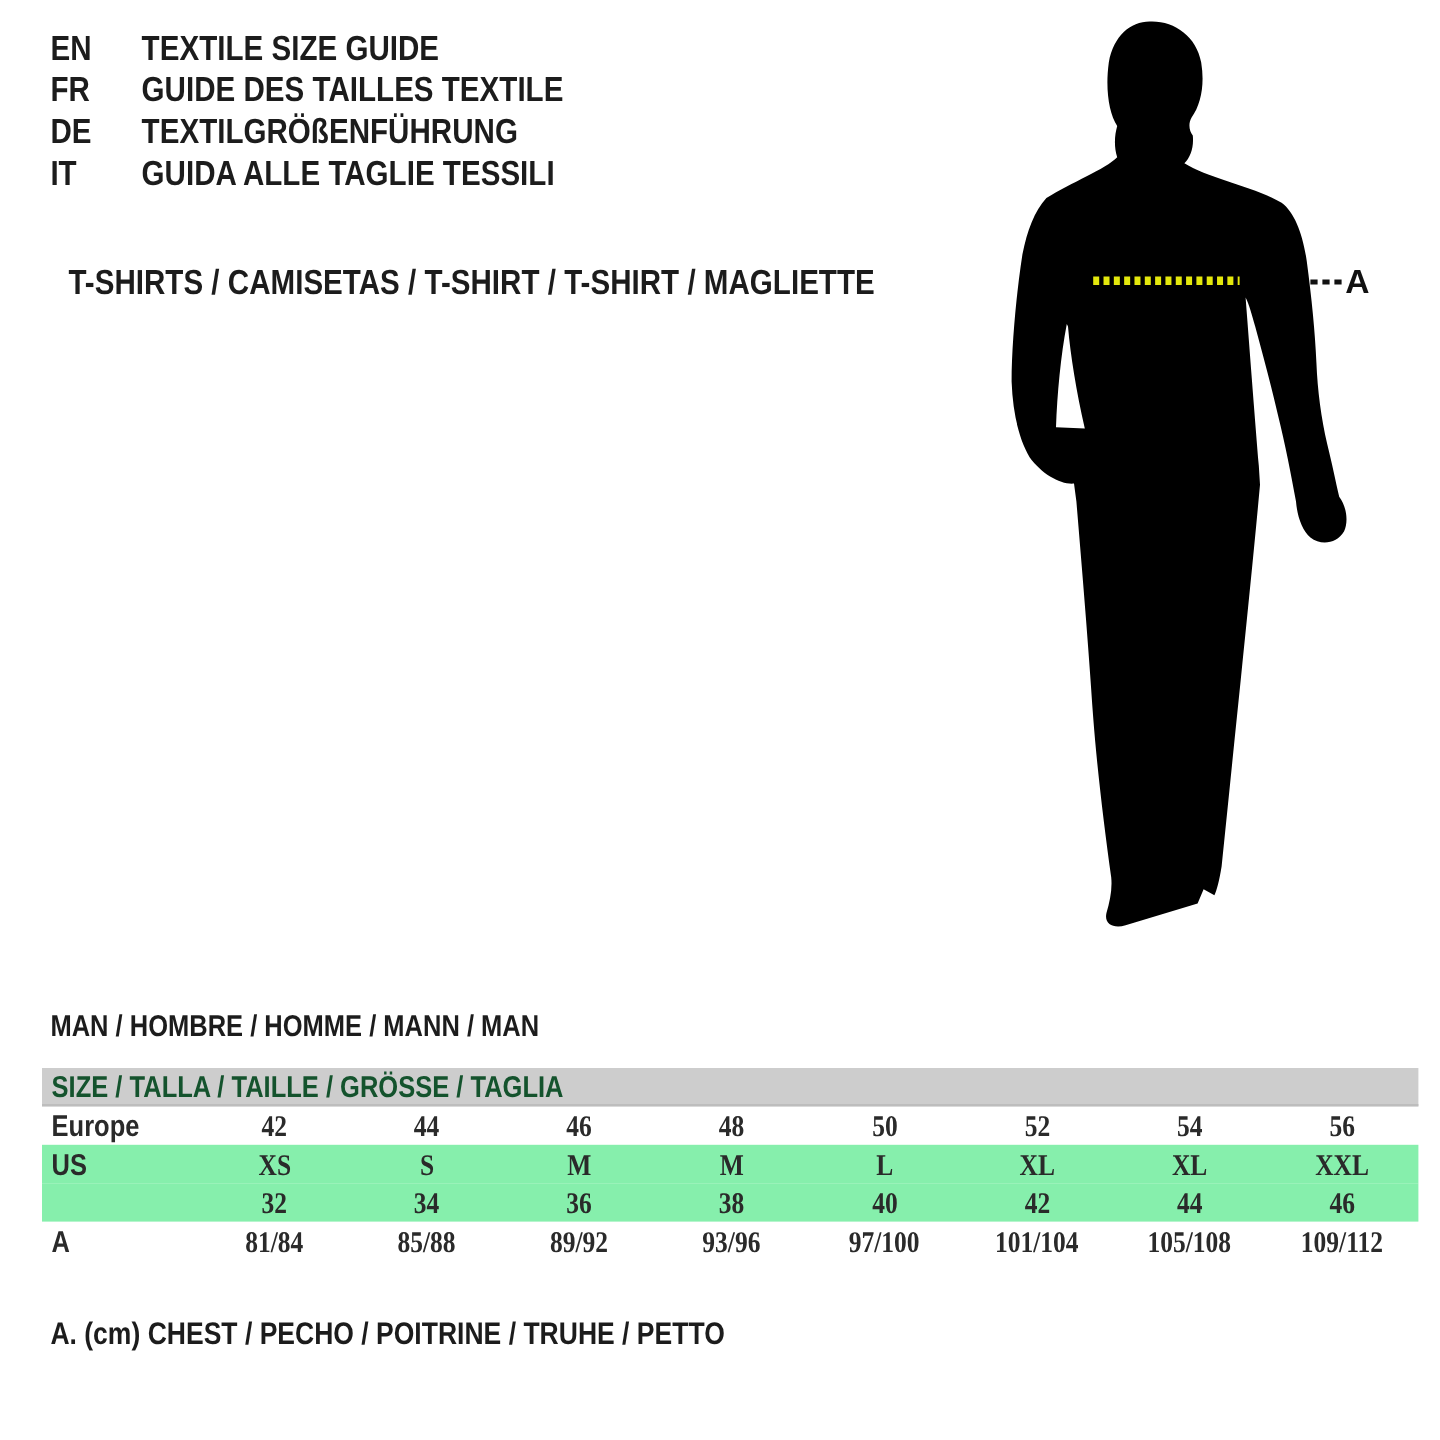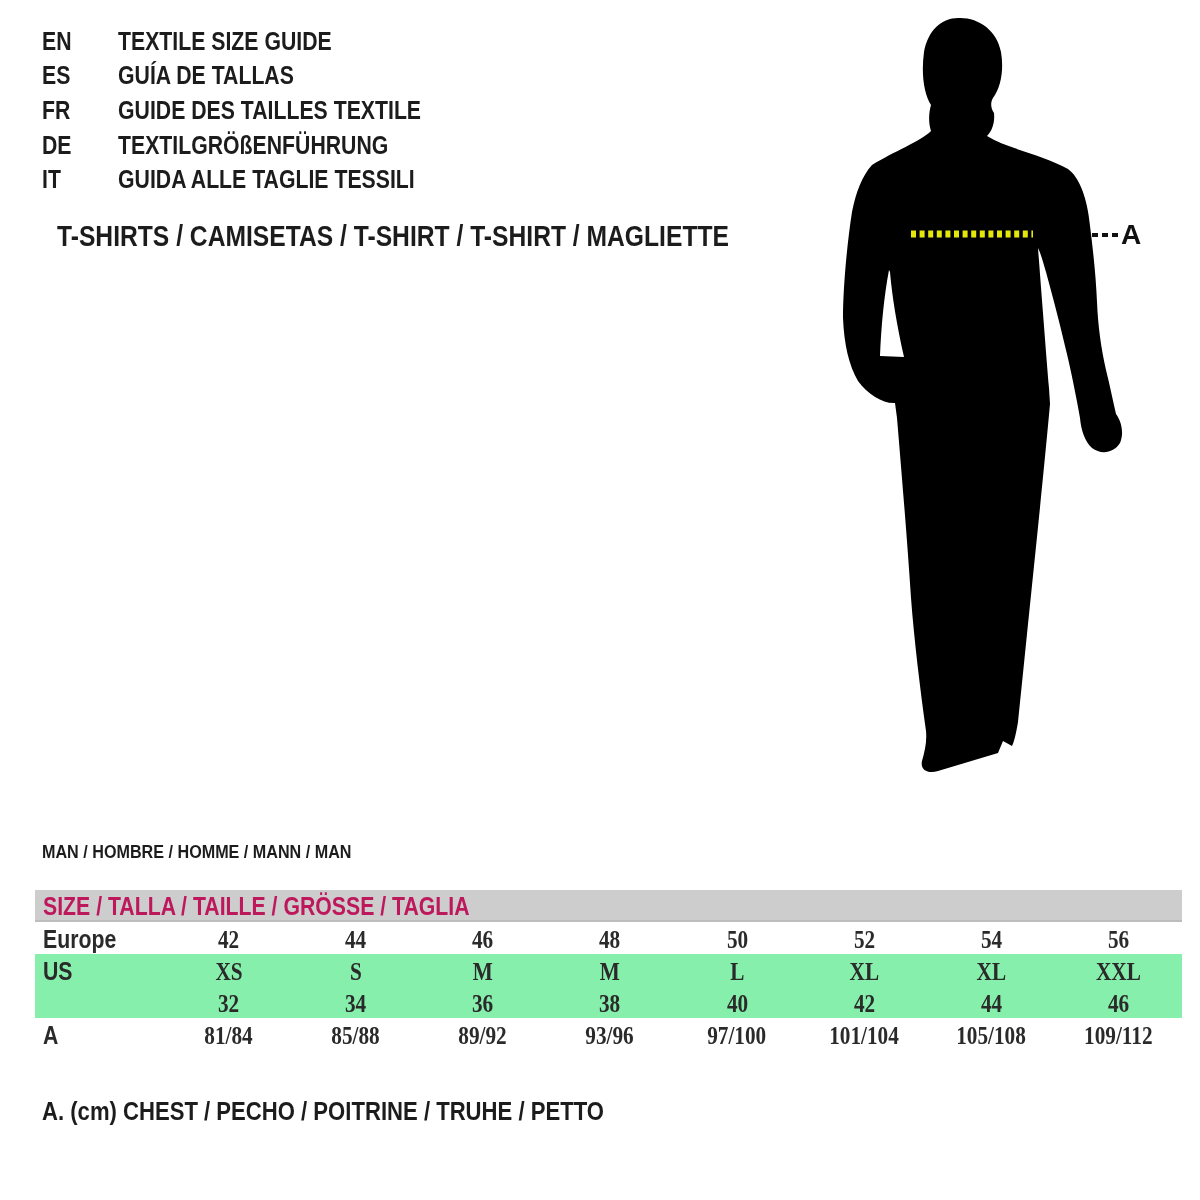--- a/index.html
+++ b/index.html
@@ -8,59 +8,55 @@
     background:#ffffff;
     font-family:"Liberation Sans", sans-serif;
     color:#1c1c1c;
     -webkit-font-smoothing:antialiased;
   }
   .cond{display:inline-block;transform:scaleX(0.85);transform-origin:0 50%;white-space:nowrap;}
   .cond-c{display:inline-block;transform:scaleX(0.85);transform-origin:50% 50%;white-space:nowrap;}
 
   
   .lang-block{position:absolute;left:42px;top:24px;}
-  .lang-row{display:flex;height:34.6px;align-items:center;font-size:25px;font-weight:700;}
+  .lang-row{display:flex;height:34.6px;align-items:center;font-size:29px;font-weight:700;}
   .lang-code{width:76px;flex:0 0 76px;}
 
   
   .cat-block{position:absolute;left:42px;top:219px;margin-left:15px;}
   .cat-line{height:34px;display:flex;align-items:center;font-size:29px;font-weight:700;}
 
   
   .figure-svg{position:absolute;left:0;top:0;width:1200px;height:1200px;}
   .measure-label{position:absolute;left:1121px;top:219px;font-size:28px;font-weight:700;color:#111;}
 
   
-  .section-title{position:absolute;left:42px;top:841px;font-size:19px;font-weight:700;}
+  .section-title{position:absolute;left:42px;top:841px;font-size:25px;font-weight:700;}
 
   
   .size-table{position:absolute;left:35px;top:890px;width:1147px;}
   .table-header{
     height:32px;line-height:32px;background:#cdcdcd;border-bottom:2px solid #bdbdbd;
-    font-size:25px;font-weight:700;color:#be185d;padding-left:8px;box-sizing:border-box;
+    font-size:25px;font-weight:700;color:#14532d;padding-left:8px;box-sizing:border-box;
   }
   .t-row{display:flex;height:32px;align-items:flex-end;font-size:25px;font-weight:700;color:#2a2a2a;}
   .t-row.shaded{background:#86efac;}
   .t-label{flex:0 0 130px;padding-left:8px;box-sizing:border-box;}
   .t-cell{flex:1 1 0;text-align:center;font-family:Liberation Serif, serif;}
 
   
   .footnote{position:absolute;left:42px;top:1096px;font-size:26px;font-weight:700;}
 </style>
 </head>
 <body>
 
 <div class="lang-block">
   <div class="lang-row">
     <span class="lang-code"><span class="cond">EN</span></span>
     <span class="cond">TEXTILE SIZE GUIDE</span>
-  </div>
-  <div class="lang-row">
-    <span class="lang-code"><span class="cond">ES</span></span>
-    <span class="cond">GUÍA DE TALLAS</span>
   </div>
   <div class="lang-row">
     <span class="lang-code"><span class="cond">FR</span></span>
     <span class="cond">GUIDE DES TAILLES TEXTILE</span>
   </div>
   <div class="lang-row">
     <span class="lang-code"><span class="cond">DE</span></span>
     <span class="cond">TEXTILGRÖßENFÜHRUNG</span>
   </div>
   <div class="lang-row">

